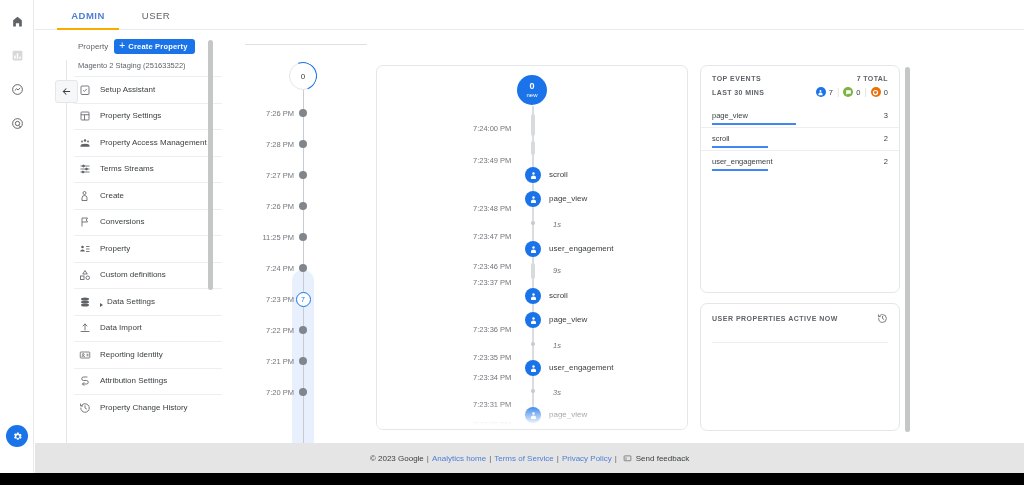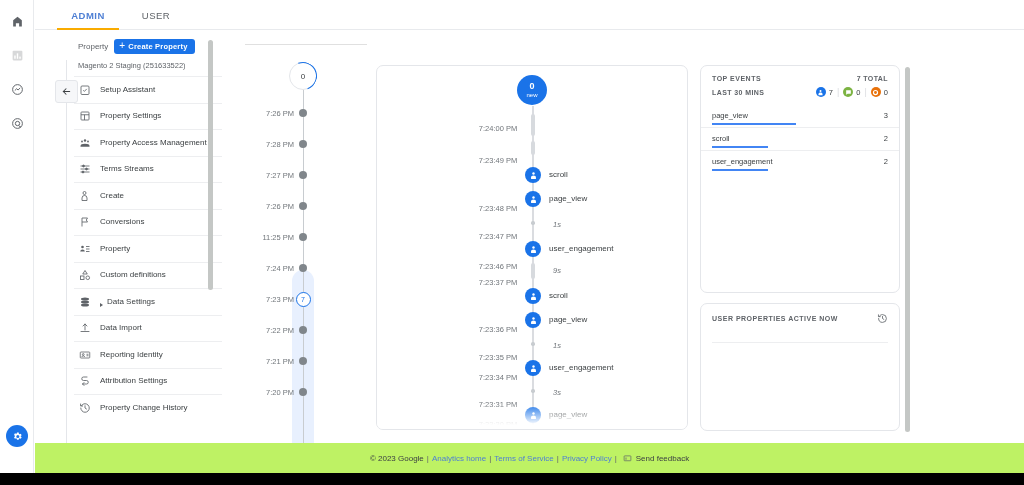--- a/index.html
+++ b/index.html
@@ -187,21 +187,21 @@
     width: 30px; height: 30px; border-radius: 50%;
     background: #1a73e8; color: #fff;
     display: flex; flex-direction: column; align-items: center; justify-content: center;
     line-height: 1;
   }
   .stream-head .n { font-size: 9px; font-weight: 700; }
   .stream-head .w { font-size: 6px; margin-top: 1px; }
   .stream-row { position: absolute; left: 0; width: 312px; height: 16px; }
   .stream-time {
     position: absolute; left: 96px; font-size: 7.5px; color: #70757a;
-    text-align: center; width: 50px; white-space: nowrap;
+    text-align: left; width: 50px; white-space: nowrap;
   }
   .ev-icon {
     position: absolute; left: 148px; top: 0;
     width: 16px; height: 16px; border-radius: 50%;
     background: #1a73e8;
     display: flex; align-items: center; justify-content: center;
   }
   .ev-name { position: absolute; left: 172px; top: 3px; font-size: 8px; color: #3c4043; }
   .gap-label {
     position: absolute; left: 176px; top: 2px;
@@ -264,21 +264,21 @@
   .hist-icon { color: #5f6368; display: flex; }
   .panel-scrollbar {
     position: absolute; left: 905px; top: 67px; width: 5px; height: 365px;
     background: #c4c7c5; border-radius: 3px;
   }
 
   
   .footer {
     position: absolute; left: 35px; bottom: 12px; width: 989px; height: 30px;
     display: flex; align-items: center; justify-content: center;
-    background: #bef264;
+    background: #e5e5e5;
     font-size: 8px; color: #3c4043;
   }
   .footer .sep { margin: 0 3px; color: #5f6368; }
   .footer a { color: #4e7fd4; text-decoration: none; cursor: pointer; }
   .fb { display: inline-flex; align-items: center; gap: 4px; margin-left: 3px; }
 </style>
 </head>
 <body>
 
 <div class="app">

